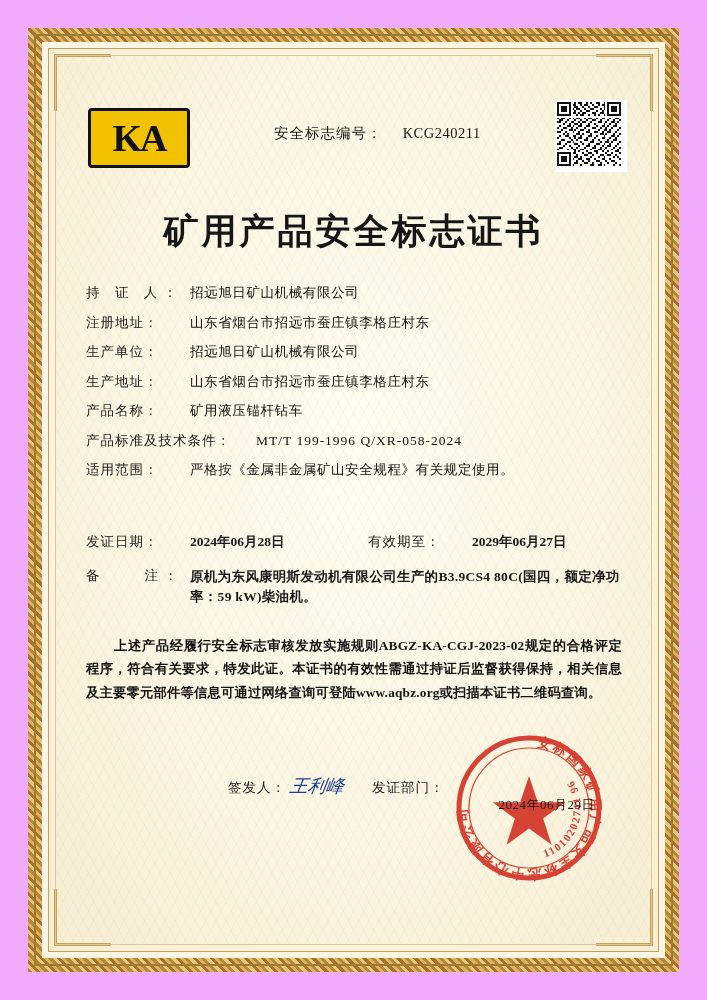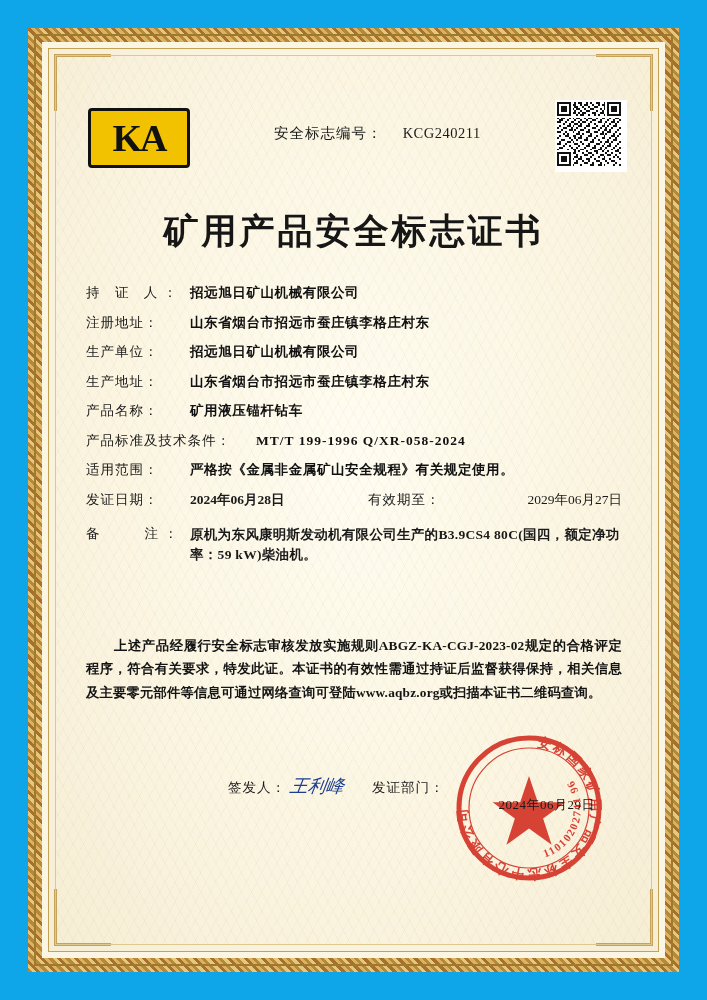--- a/index.html
+++ b/index.html
@@ -7,21 +7,21 @@
     padding: 0;
     background: #ffffff;
   }
   body {
     font-family: "Liberation Serif", "DejaVu Serif", serif;
   }
   .page {
     position: relative;
     width: 707px;
     height: 1000px;
-    background: #0ea5e9;
+    background: #f0abfc;
     overflow: hidden;
   }
   
   .frame-outer {
     position: absolute;
     left: 28px; top: 28px;
     width: 651px; height: 944px;
     box-sizing: border-box;
     border: 14px solid #c9a24a;
     border-image: repeating-linear-gradient(
@@ -156,39 +156,39 @@
     letter-spacing: 1px;
     white-space: nowrap;
   }
   .row .k.wide {
     width: 170px;
     flex: 0 0 170px;
   }
   .row .v {
     flex: 1;
     letter-spacing: .6px;
-    font-weight: 700;
+    font-weight: 400;
     color: #111;
   }
   .row.spaced .k { letter-spacing: 6px; }
   .row .v.mono {
     font-family: "Liberation Serif", serif;
     letter-spacing: 1px;
   }
   .date-row {
     display: flex;
     align-items: baseline;
     margin-bottom: 11.5px;
     font-size: 13.5px;
     color: #1a1a1a;
   }
   .date-row .k1 { width: 104px; flex: 0 0 104px; letter-spacing: 1px; }
   .date-row .v1 { width: 178px; flex: 0 0 178px; font-weight: 600; }
-  .date-row .k2 { width: 104px; flex: 0 0 104px; letter-spacing: 1px; }
-  .date-row .v2 { flex: 1; font-weight: 400; text-align: right; }
+  .date-row .k2 { width: 104px; flex: 0 0 104px; letter-spacing: 1px; margin-top: 42px; }
+  .date-row .v2 { flex: 1; font-weight: 700; }
 
   .remark-row {
     display: flex;
     align-items: flex-start;
     font-size: 13.5px;
     margin-top: 16px;
     color: #1a1a1a;
   }
   .remark-row .k {
     width: 104px; flex: 0 0 104px;

